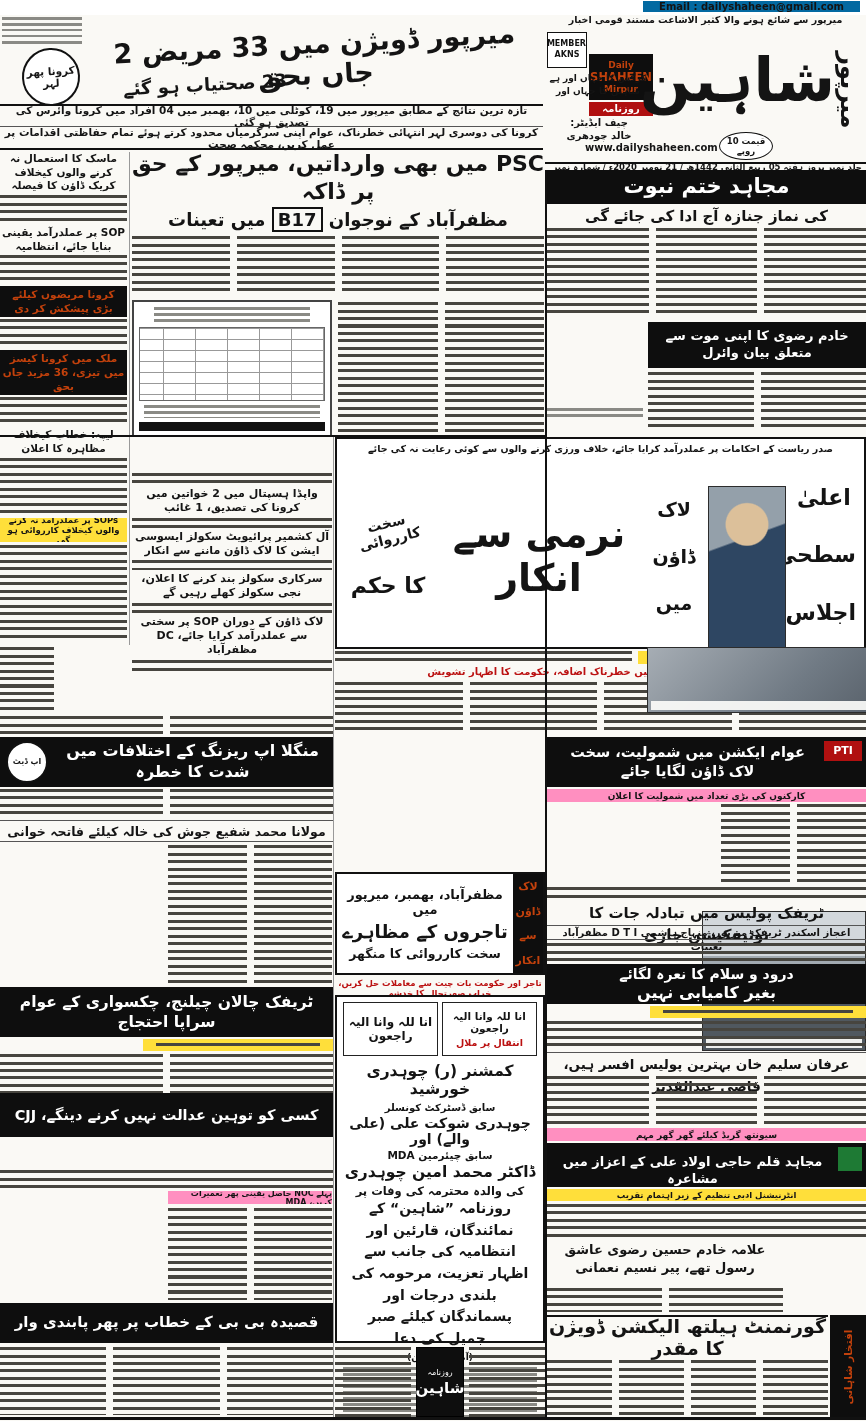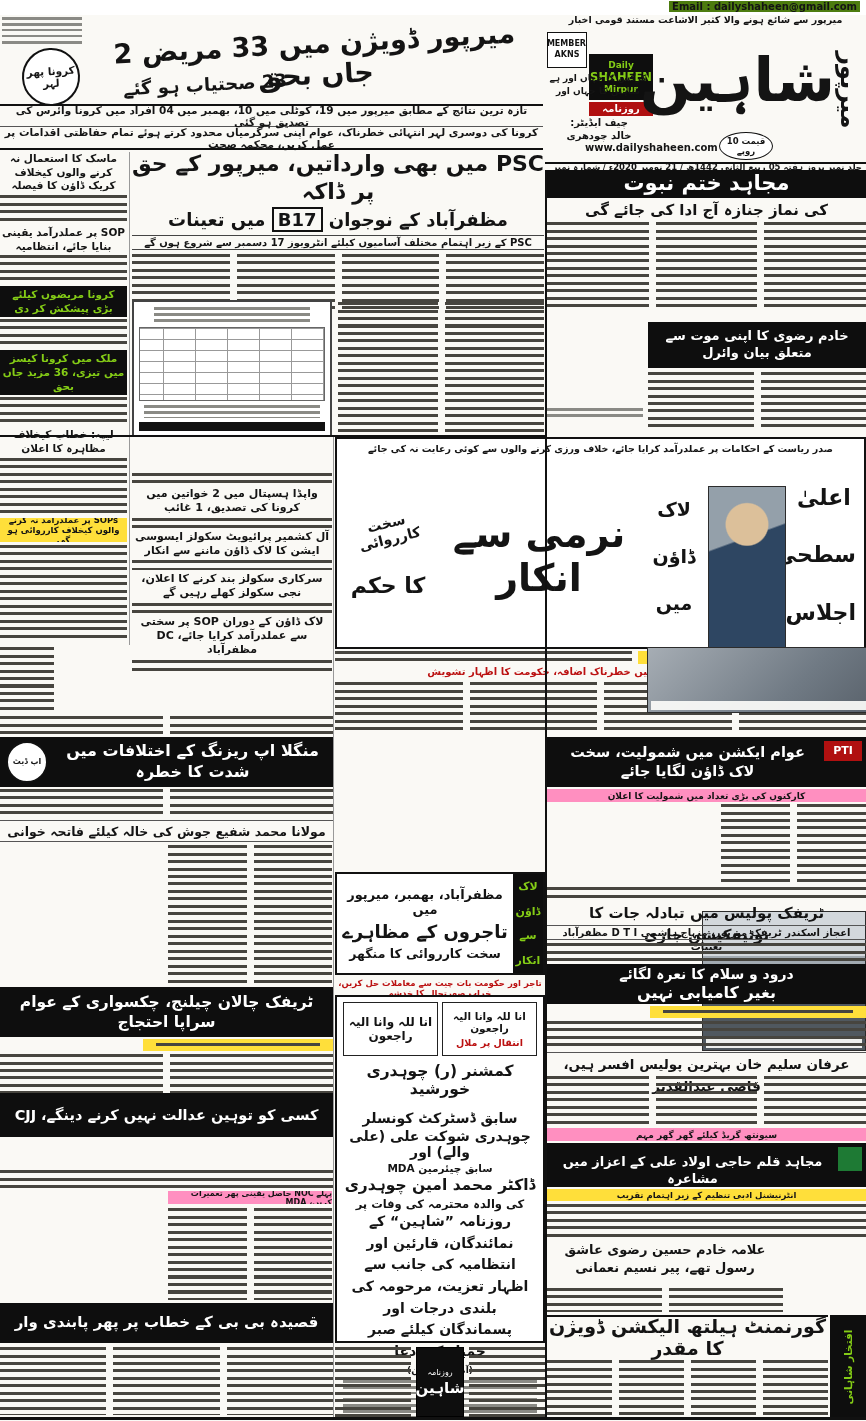--- a/index.html
+++ b/index.html
@@ -24,24 +24,24 @@
 .hrule{background:#111}
 .tablebg{border:1px solid #666;background-image:repeating-linear-gradient(to left,#999 0,#999 1px,transparent 1px,transparent 32px),repeating-linear-gradient(to bottom,#999 0,#999 1px,transparent 1px,transparent 11px)}
 .noticebox{border:2px solid #444;background:#fff}
 .memberbox{border:1.5px solid #111;font-size:8px;font-weight:700;display:flex;flex-direction:column;justify-content:center;text-align:center;line-height:1.35;background:#fff}
 .pill{border:1.5px solid #111;border-radius:50%;display:flex;align-items:center;justify-content:center;text-align:center;font-weight:700;background:#fff}
 .rot{transform:rotate(-3deg)}
 .rot90{transform:rotate(-90deg);white-space:nowrap}
 .portrait-cleric{background:radial-gradient(circle at 50% 20%,#f1ece0 0 17%,transparent 18%),radial-gradient(circle at 50% 40%,#d9ba8e 0 15%,transparent 16%),radial-gradient(circle at 50% 62%,#e9e5dc 0 22%,transparent 23%),linear-gradient(#b7bfc6,#626b74)}
 .portrait-suit{background:radial-gradient(circle at 50% 22%,#dcc09a 0 15%,transparent 16%),linear-gradient(160deg,#94a0aa 0 32%,#2e4662 33%)}
 .photo-clerics{background:linear-gradient(#d3d8dc 0 32%,#a2aab1 32% 55%,#50585f 55%)}
-.dark{background:#0e0e0e;color:#84cc16}
+.dark{background:#0e0e0e;color:#c2410c}
 .sh{font-size:10.5px;font-weight:700;text-align:center;line-height:1.3}
 .sitem{margin-bottom:5px}
-.hl-e{background:#4d7c0f;padding:0 3px}
+.hl-e{background:#0369a1;padding:0 16px}
 .logobox{background:#0e0e0e;color:#fff;display:flex;flex-direction:column;align-items:center;justify-content:center;gap:2px;border:1px solid #000}
 </style>
 </head>
 <body>
 
 <div id="page">
 
   <div class="abs" style="left:0;top:0;width:866px;height:15px;direction:ltr;text-align:right;font-size:10px;font-weight:700;padding:1px 6px;background:#fff">
     <span class="hl-e">Email : dailyshaheen@gmail.com</span>
   </div>
@@ -111,21 +111,20 @@
     </div>
   </div>
 
   <div class="abs" style="left:132px;top:150px;width:412px;height:148px">
     <div class="b c" style="font-size:22px;line-height:1.25">PSC میں بھی وارداتیں، میرپور کے حق پر ڈاکہ</div>
     <div class="b c" style="font-size:18px;margin-top:2px">
       <span>مظفرآباد کے نوجوان</span>
       <span style="border:2px solid #111;padding:0 4px;direction:ltr;display:inline-block">B17</span>
       <span>میں تعینات</span>
     </div>
-    <div class="b c" style="font-size:10px;border-top:1px solid #444;border-bottom:1px solid #444;margin-top:3px;padding:1px 0">PSC کے زیر اہتمام مختلف آسامیوں کیلئے انٹرویوز 17 دسمبر سے شروع ہوں گے</div>
     <div class="cols" style="height:58px;margin-top:4px">
       <div class="lines"></div>
       <div class="lines"></div>
       <div class="lines"></div>
       <div class="lines"></div>
     </div>
   </div>
 
   <div class="abs noticebox" style="left:132px;top:300px;width:200px;height:137px">
     <div class="lines lt" style="height:16px;margin:5px 20px 4px"></div>
@@ -133,21 +132,21 @@
     <div class="lines lt" style="height:13px;margin:4px 10px"></div>
     <div style="height:9px;background:#111;margin:2px 5px 0"></div>
   </div>
 
   <div class="abs cols" style="left:338px;top:302px;width:206px;height:133px">
     <div class="lines"></div>
     <div class="lines"></div>
   </div>
 
   <div class="abs" style="left:547px;top:170px;width:319px;height:265px">
-    <div class="banner" style="height:28px;font-size:21px">مجاہد ختم نبوت</div>
+    <div class="banner" style="height:34px;font-size:21px">مجاہد ختم نبوت</div>
     <div class="b c" style="height:24px;font-size:15px;line-height:24px">کی نماز جنازہ آج ادا کی جائے گی</div>
     <div class="cols" style="height:86px">
       <div class="lines"></div>
       <div class="lines"></div>
       <div class="lines"></div>
     </div>
     <div class="abs photo portrait-cleric" style="left:0;top:150px;width:96px;height:84px"></div>
     <div class="abs banner" style="right:0;top:152px;width:218px;height:46px;font-size:13px;padding:0 4px">خادم رضوی کا اپنی موت سے متعلق بیان وائرل</div>
     <div class="abs cols" style="right:0;top:202px;width:218px;height:60px">
       <div class="lines"></div>
@@ -254,21 +253,21 @@
 
   <div class="abs" style="left:335px;top:995px;width:210px;height:348px;border:2px solid #111;background:#fff;padding:5px 6px;text-align:center">
     <div class="fx" style="gap:4px;height:54px">
       <div style="flex:1;border:1.5px solid #222;display:flex;flex-direction:column;justify-content:center;font-weight:700">
         <div style="font-size:10.5px">انا للہ وانا الیہ راجعون</div>
         <div class="red" style="font-size:9.5px;margin-top:3px">انتقال پر ملال</div>
       </div>
       <div style="flex:1;border:1.5px solid #222;display:flex;align-items:center;justify-content:center;font-weight:700;font-size:12px">انا للہ وانا الیہ راجعون</div>
     </div>
     <div class="b" style="font-size:15.5px;margin-top:6px">کمشنر (ر) چوہدری خورشید</div>
-    <div class="b" style="font-size:14px;margin-top:12px">سابق ڈسٹرکٹ کونسلر</div>
+    <div class="b" style="font-size:10px;margin-top:4px">سابق ڈسٹرکٹ کونسلر</div>
     <div class="b" style="font-size:14px;margin-top:2px">چوہدری شوکت علی (علی والے) اور</div>
     <div class="b" style="font-size:10.5px;margin-top:2px">سابق چیئرمین MDA</div>
     <div class="b" style="font-size:15.5px;margin-top:2px">ڈاکٹر محمد امین چوہدری</div>
     <div class="b" style="font-size:11.5px;margin-top:3px">کی والدہ محترمہ کی وفات پر</div>
     <div class="b" style="font-size:14px;line-height:1.55;padding:0 4px">روزنامہ ”شاہین“ کے نمائندگان، قارئین اور انتظامیہ کی جانب سے اظہار تعزیت، مرحومہ کی بلندی درجات اور پسماندگان کیلئے صبر جمیل کی دعا</div>
     <div class="b" style="font-size:9px;margin-top:2px">(آمین ثم آمین)</div>
     <div class="cols" style="height:58px;margin-top:5px">
       <div class="lines lt"></div>
       <div class="lines lt"></div>
     </div>

